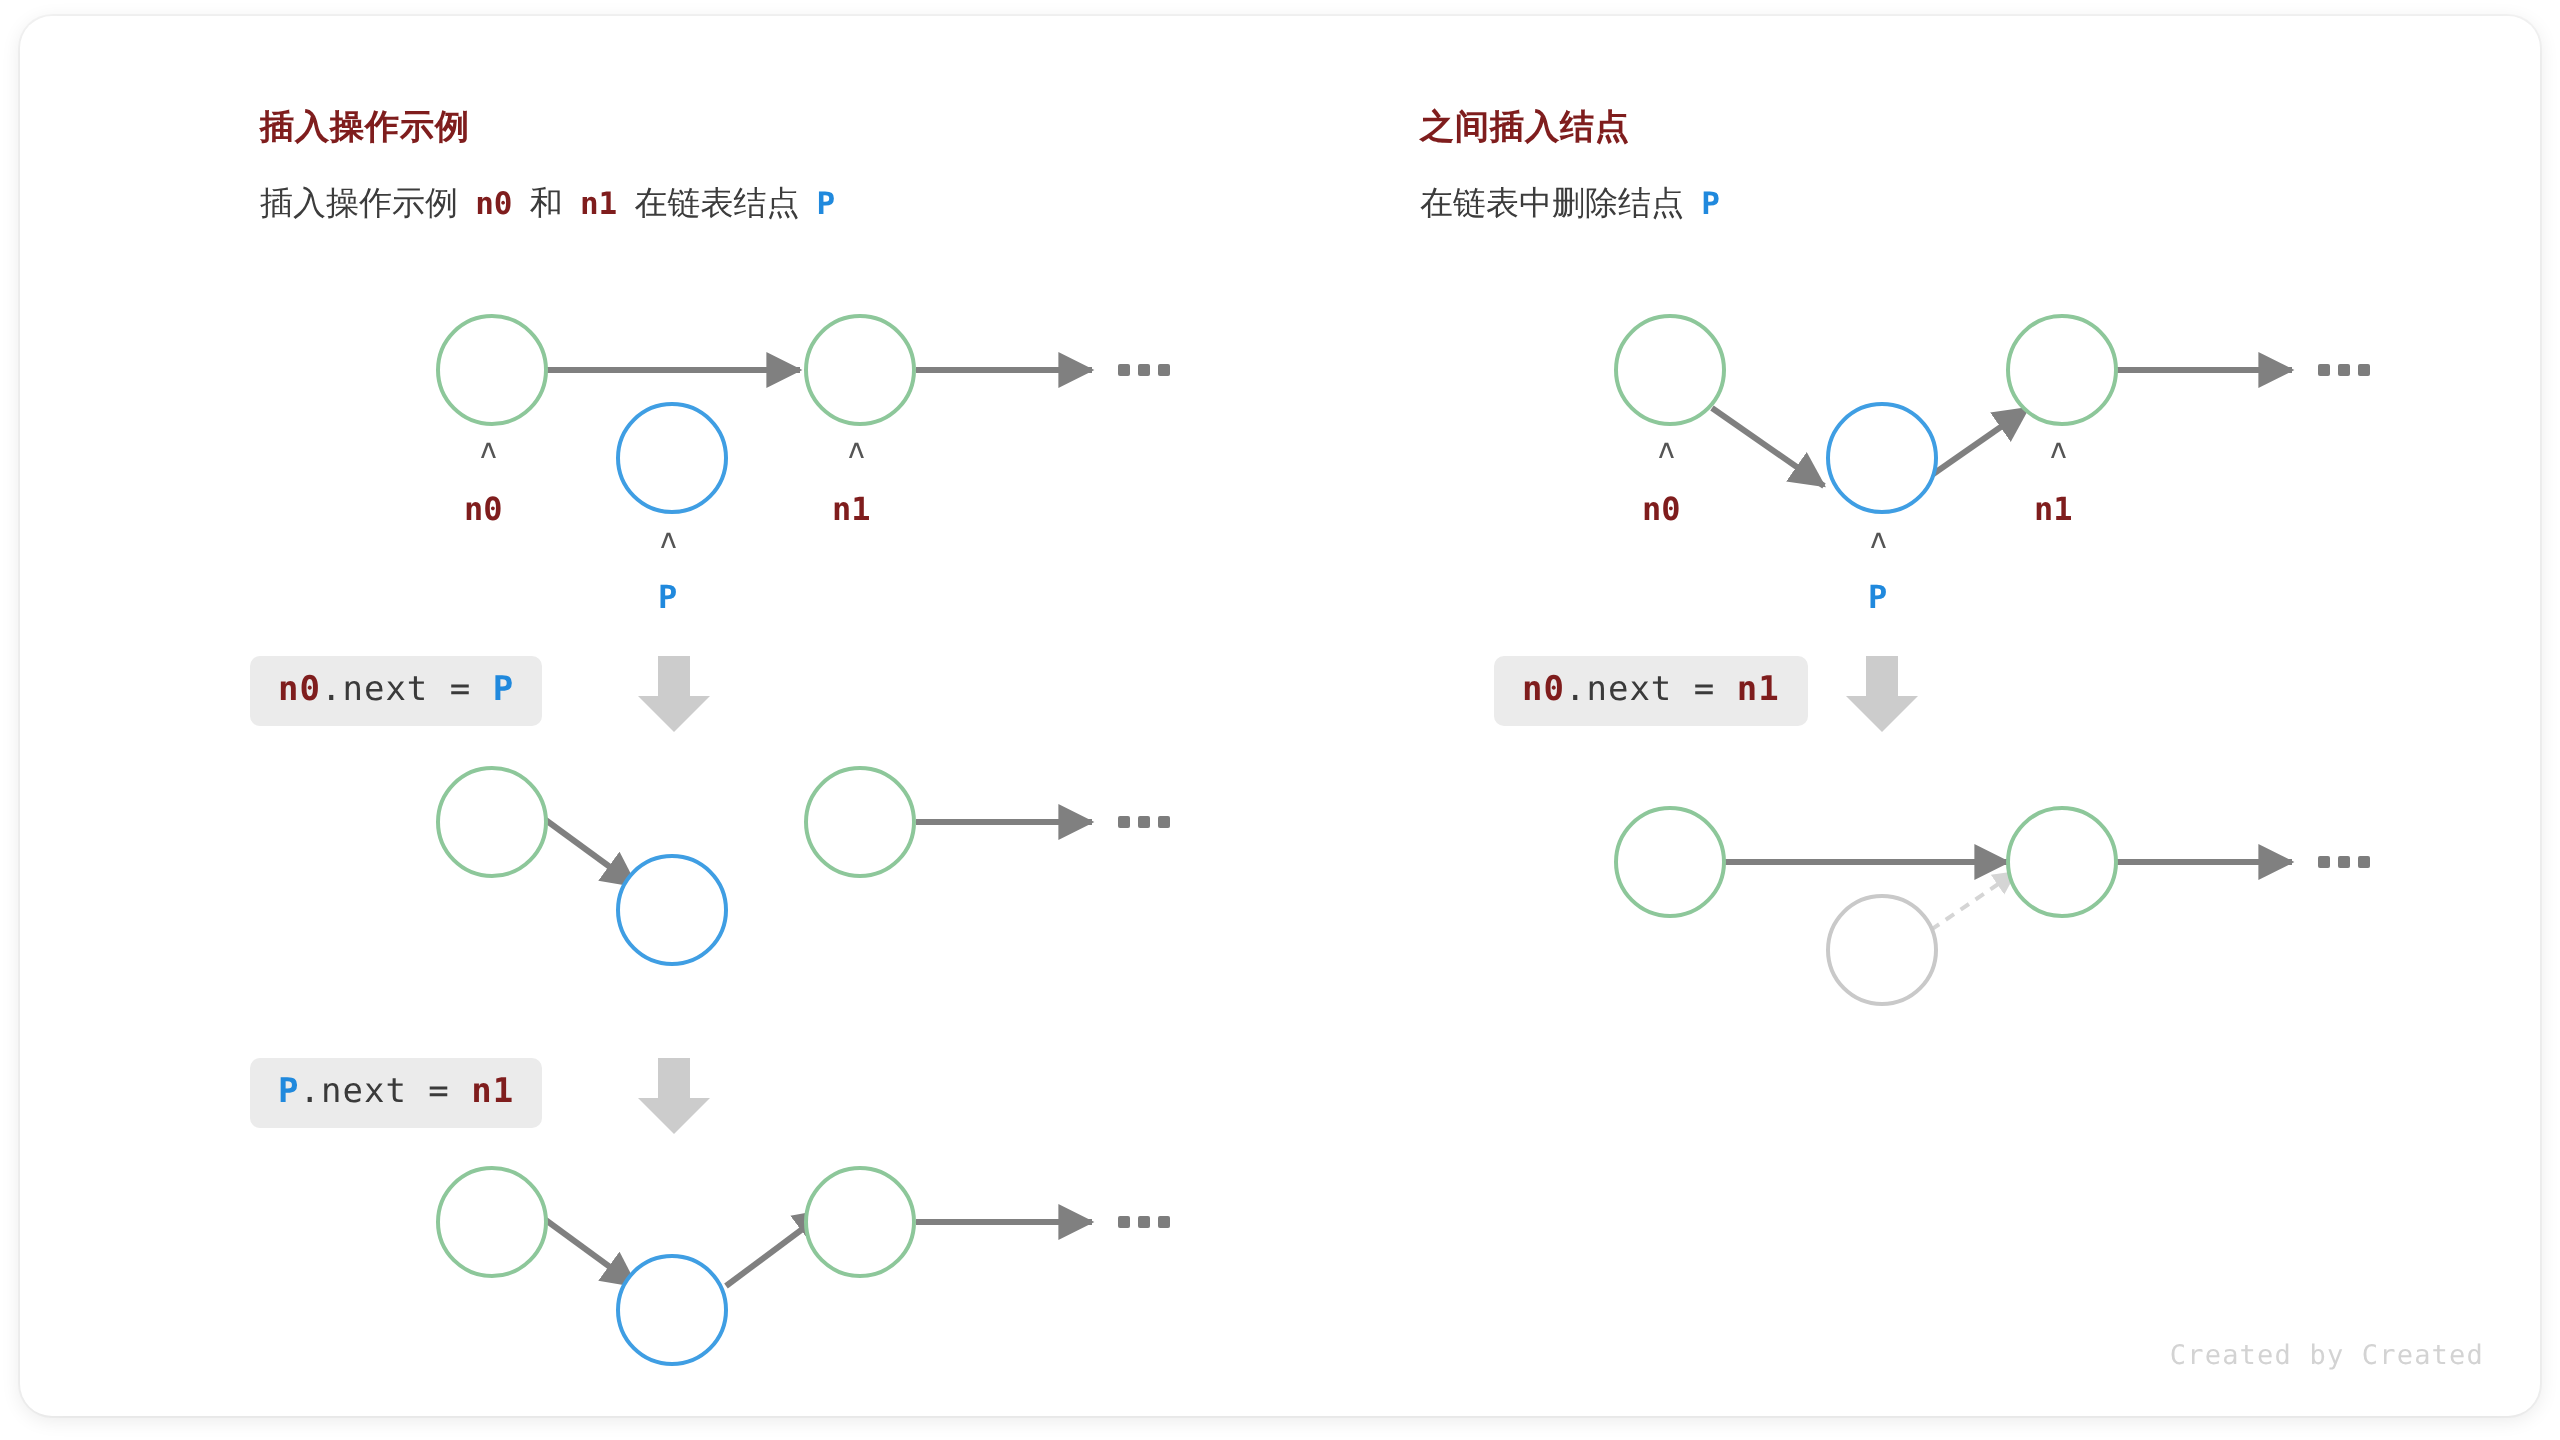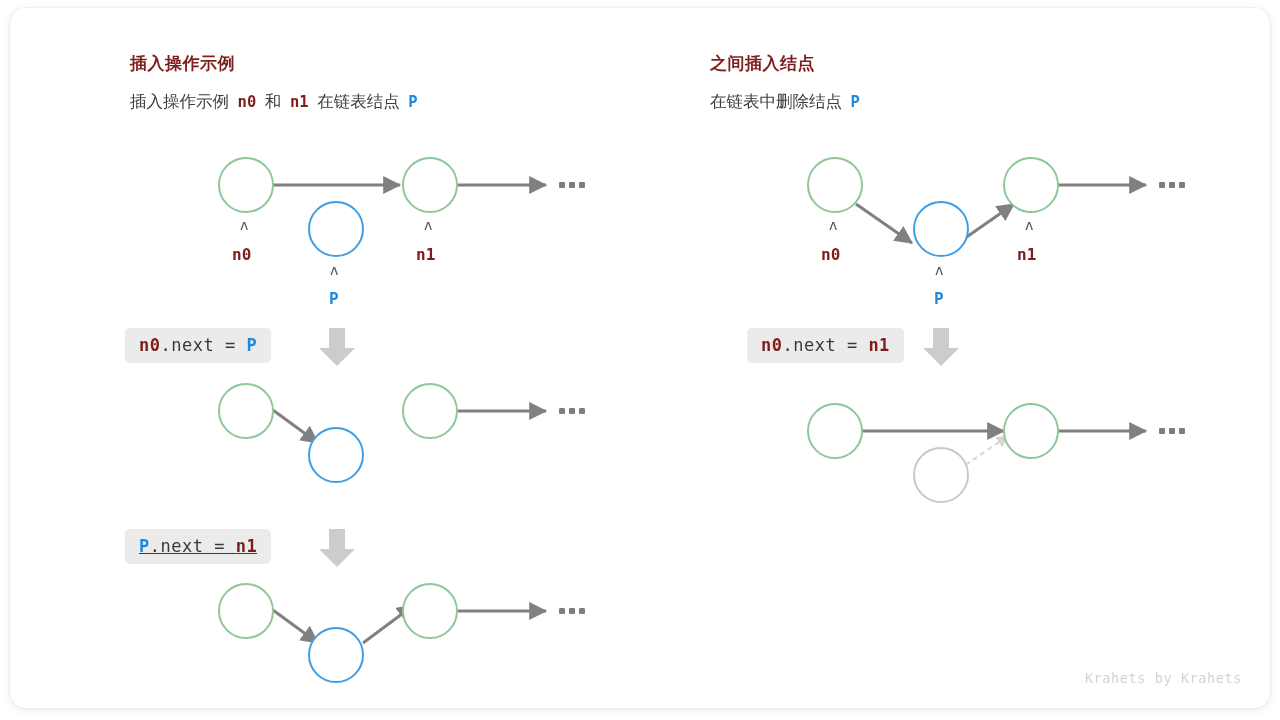--- a/index.html
+++ b/index.html
@@ -212,21 +212,21 @@
     <div class="node node-green" style="left:397px; top:380px;">
       <span class="ring"></span>
       <span>3</span>
     </div>
     <div class="dots" style="left:549px; top:400px;">
       <i></i>
         <i></i>
         <i></i>
     </div>
 
-    <div class="codepill" style="left:115px; top:521px;text-decoration:underline;">
+    <div class="codepill" style="left:115px; top:521px;">
       <b class="b">P</b><span>.next = </span><b class="g">n1</b>
     </div>
     <svg class="downarrow" style="left:306px; top:519px;" width="42" height="42" viewBox="0 0 42 42">
       <path d="M13,2 L29,2 L29,22 L39,22 L21,40 L3,22 L13,22 Z" fill="#cccccc"></path>
     </svg>
 
     <svg class="lines" width="630" height="700">
       <line x1="256" y1="597" x2="308" y2="635" stroke="#808080" stroke-width="3" marker-end="url(#ah)"></line>
       <line x1="353" y1="635" x2="404" y2="597" stroke="#808080" stroke-width="3" marker-end="url(#ah)"></line>
       <line x1="448" y1="603" x2="536" y2="603" stroke="#808080" stroke-width="3" marker-end="url(#ah)"></line>
@@ -317,14 +317,14 @@
     <svg class="lines" width="670" height="700">
       <line x1="458" y1="423" x2="546" y2="423" stroke="#808080" stroke-width="3" marker-end="url(#ah)"></line>
     </svg>
     <div class="dots" style="left:559px; top:420px;">
       <i></i>
         <i></i>
         <i></i>
     </div>
   </div>
 
-  <div class="watermark">Krahets by Krahets</div>
+  <div class="watermark">Created by Created</div>
 </div>
 
 </body></html>

